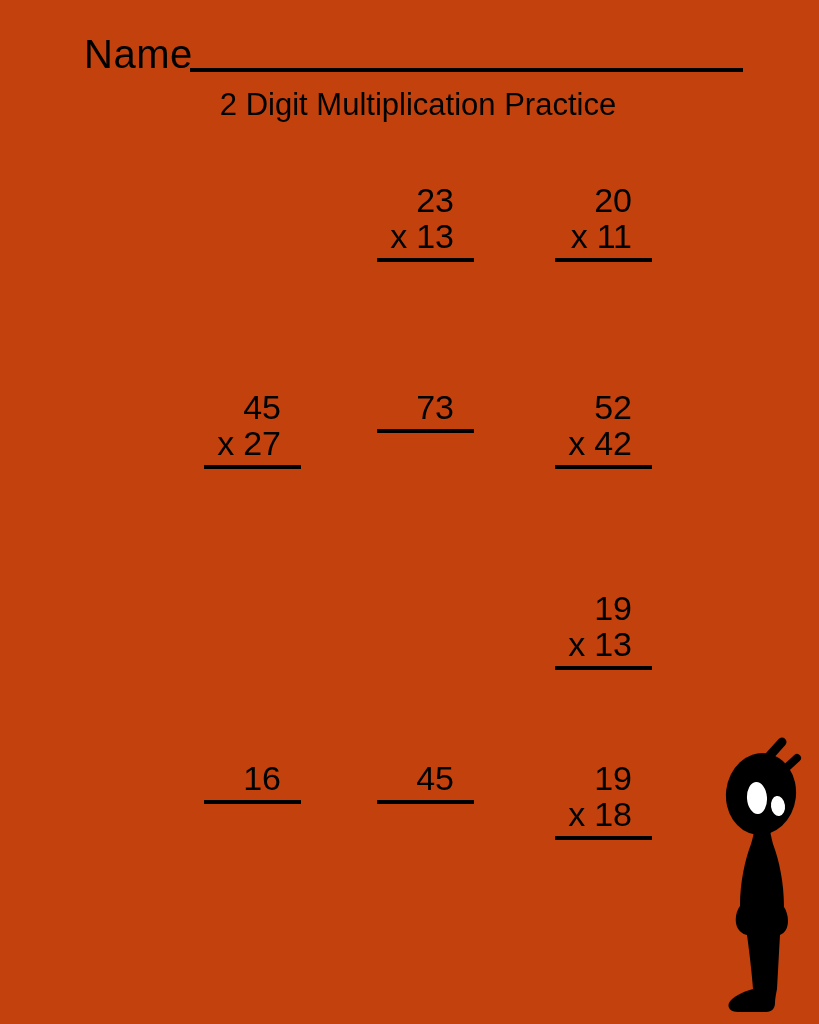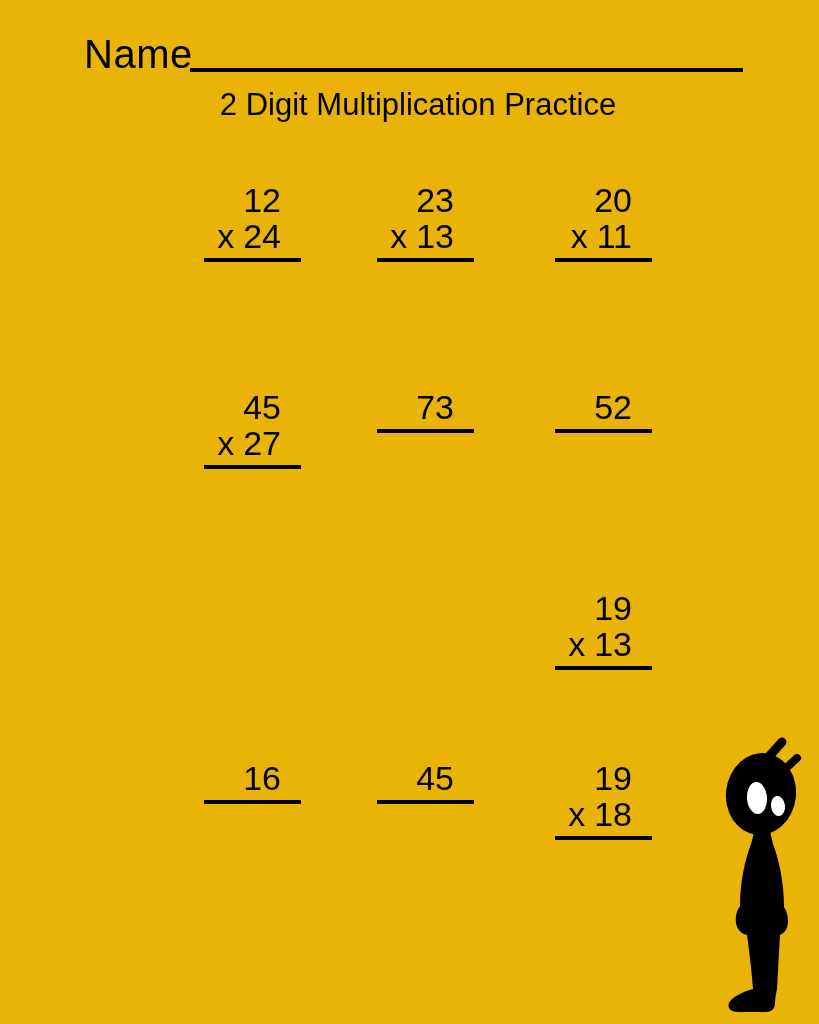--- a/index.html
+++ b/index.html
@@ -4,21 +4,21 @@
 <style>
   html, body {
     margin: 0;
     padding: 0;
     background: #ffffff;
   }
   #worksheet {
     position: relative;
     width: 819px;
     height: 1024px;
-    background: #eab308;
+    background: #c2410c;
     overflow: hidden;
     font-family: "Liberation Sans", "DejaVu Sans", sans-serif;
     color: #000000;
   }
   .name-label {
     position: absolute;
     left: 84px;
     top: 34px;
     font-size: 40px;
     line-height: 40px;
@@ -85,25 +85,20 @@
 </head>
 <body>
 
 <div id="worksheet">
 
   <div class="name-label">Name</div>
   <div class="name-line"></div>
 
   <div class="title">2 Digit Multiplication Practice</div>
 
-  <div class="problem col1 row1">
-    <div class="operand-top">12</div>
-    <div class="operand-bottom"><span class="sign">x</span><span>24</span></div>
-    <div class="answer-line"></div>
-  </div>
   <div class="problem col2 row1">
     <div class="operand-top">23</div>
     <div class="operand-bottom"><span class="sign">x</span><span>13</span></div>
     <div class="answer-line"></div>
   </div>
   <div class="problem col3 row1">
     <div class="operand-top">20</div>
     <div class="operand-bottom"><span class="sign">x</span><span>11</span></div>
     <div class="answer-line"></div>
   </div>
@@ -112,20 +107,21 @@
     <div class="operand-top">45</div>
     <div class="operand-bottom"><span class="sign">x</span><span>27</span></div>
     <div class="answer-line"></div>
   </div>
   <div class="problem col2 row2">
     <div class="operand-top">73</div>
     <div class="answer-line"></div>
   </div>
   <div class="problem col3 row2">
     <div class="operand-top">52</div>
+    <div class="operand-bottom"><span class="sign">x</span><span>42</span></div>
     <div class="answer-line"></div>
   </div>
 
   <div class="problem col3 row3">
     <div class="operand-top">19</div>
     <div class="operand-bottom"><span class="sign">x</span><span>13</span></div>
     <div class="answer-line"></div>
   </div>
 
   <div class="problem col1 row4">

